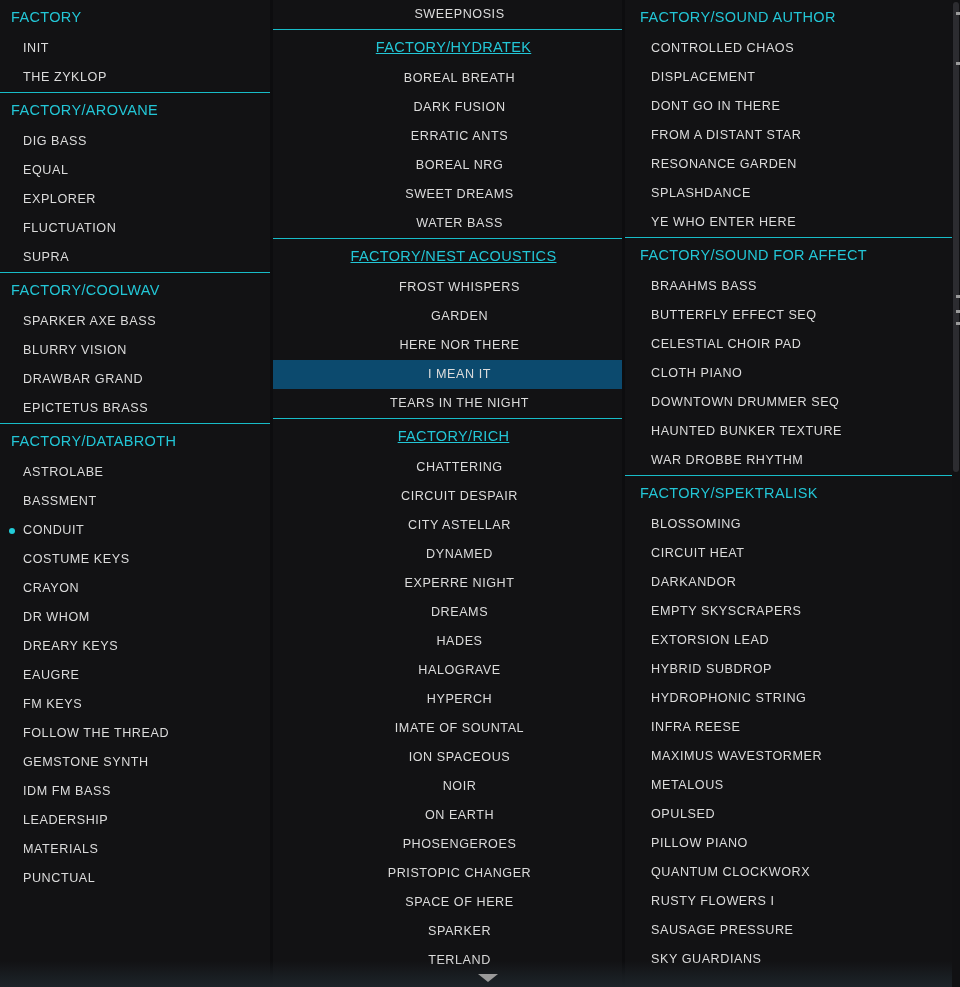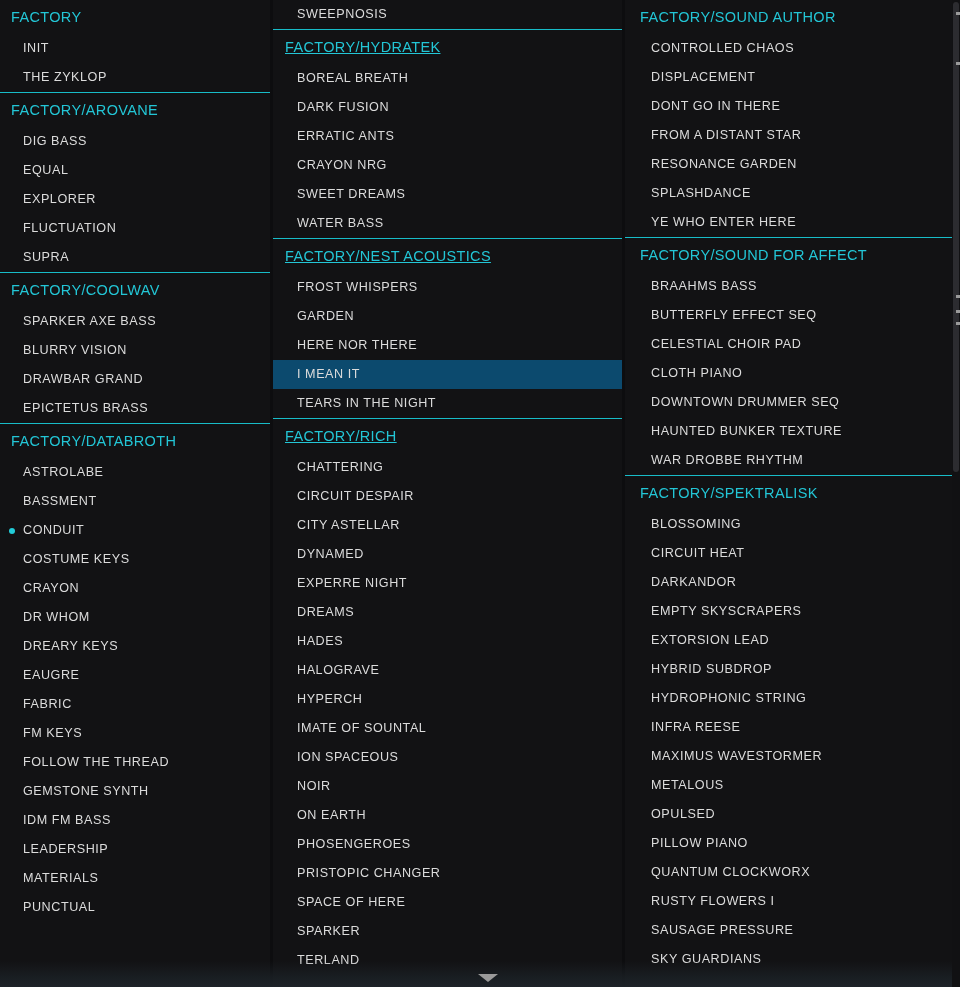--- a/index.html
+++ b/index.html
@@ -28,21 +28,21 @@
   .column {
     position: relative;
     height: 987px;
     background: #121214;
     overflow: hidden;
     flex: 0 0 auto;
     box-sizing: border-box;
   }
   .col-left   { width: 270px; }
   .col-gap    { width: 3px; background: #0d0d0f; flex: 0 0 auto; height: 987px; }
-  .col-mid    { width: 349px; }
+  .col-mid    { width: 349px; text-align: center; }
   .col-right  { width: 336px; }
 
   .col-inner {
     position: relative;
   }
 
   .group-rule {
     height: 1px;
     background: #18bcc8;
     margin: 0;
@@ -164,42 +164,41 @@
         <div class="group-rule"></div>
         <div class="group-header">FACTORY/DATABROTH</div>
         <div class="preset-item"><span>ASTROLABE</span></div>
         <div class="preset-item"><span>BASSMENT</span></div>
         <div class="preset-item"><span class="dot"></span><span>CONDUIT</span></div>
         <div class="preset-item"><span>COSTUME KEYS</span></div>
         <div class="preset-item"><span>CRAYON</span></div>
         <div class="preset-item"><span>DR WHOM</span></div>
         <div class="preset-item"><span>DREARY KEYS</span></div>
         <div class="preset-item"><span>EAUGRE</span></div>
-        <div class="preset-item"><span>FABRIC</span></div>
         <div class="preset-item"><span>FM KEYS</span></div>
         <div class="preset-item"><span>FOLLOW THE THREAD</span></div>
         <div class="preset-item"><span>GEMSTONE SYNTH</span></div>
         <div class="preset-item"><span>IDM FM BASS</span></div>
         <div class="preset-item"><span>LEADERSHIP</span></div>
         <div class="preset-item"><span>MATERIALS</span></div>
         <div class="preset-item"><span>PUNCTUAL</span></div>
       </div>
   </div>
 
   <div class="col-gap"></div>
 
   <div class="column col-mid">
     <div class="col-inner">
         <div class="preset-item"><span>SWEEPNOSIS</span></div>
         <div class="group-rule"></div>
         <div class="group-header">FACTORY/HYDRATEK</div>
         <div class="preset-item"><span>BOREAL BREATH</span></div>
         <div class="preset-item"><span>DARK FUSION</span></div>
         <div class="preset-item"><span>ERRATIC ANTS</span></div>
-        <div class="preset-item"><span>CRAYON NRG</span></div>
+        <div class="preset-item"><span>BOREAL NRG</span></div>
         <div class="preset-item"><span>SWEET DREAMS</span></div>
         <div class="preset-item"><span>WATER BASS</span></div>
         <div class="group-rule"></div>
         <div class="group-header">FACTORY/NEST ACOUSTICS</div>
         <div class="preset-item"><span>FROST WHISPERS</span></div>
         <div class="preset-item"><span>GARDEN</span></div>
         <div class="preset-item"><span>HERE NOR THERE</span></div>
         <div class="preset-item highlight"><span>I MEAN IT</span></div>
         <div class="preset-item"><span>TEARS IN THE NIGHT</span></div>
         <div class="group-rule"></div>

